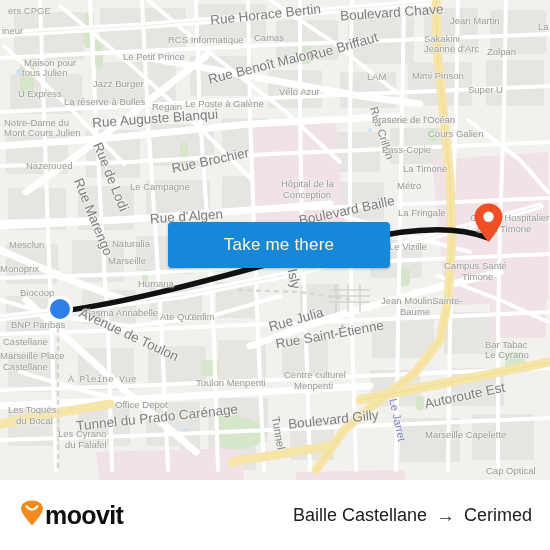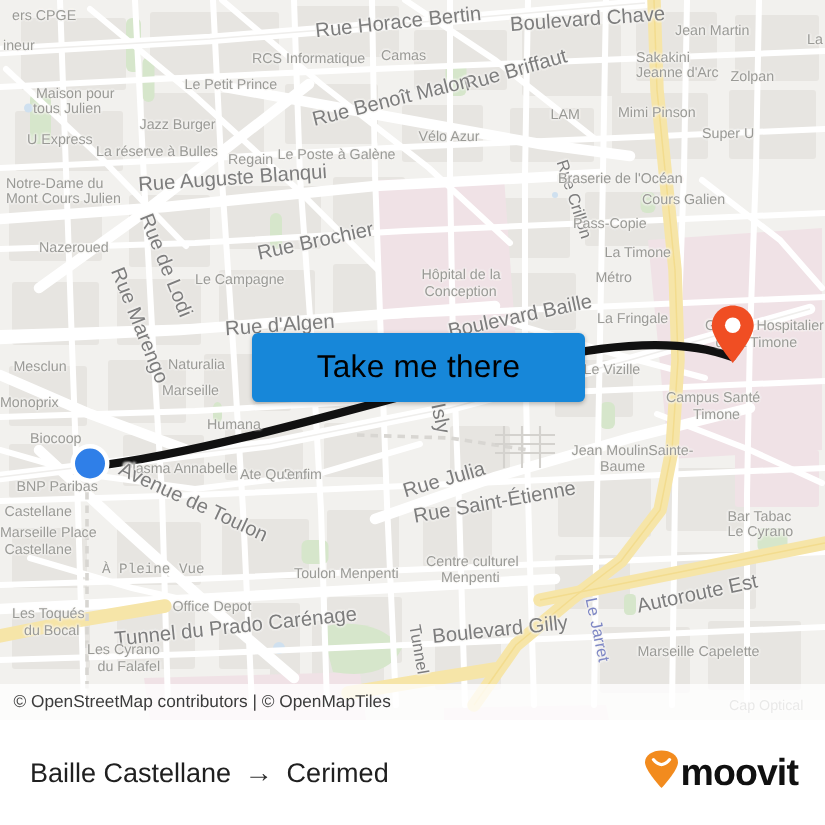--- a/index.html
+++ b/index.html
@@ -42,21 +42,21 @@
     position:absolute;
     left:168px;top:222px;width:222px;height:46px;
     background:#1787d9;
     border-radius:4px;
     display:flex;align-items:center;justify-content:center;
     box-shadow:0 1px 3px rgba(0,0,0,0.25);
     cursor:pointer;
     z-index:40;
   }
   #cta span{
-    color:#000000;font-size:21px;letter-spacing:0.2px;
+    color:#fef9c3;font-size:17px;letter-spacing:0.2px;
     font-family:"Liberation Sans", sans-serif;
   }
 
   
   #origin-dot{
     position:absolute;left:47px;top:296px;width:26px;height:26px;
     border-radius:50%;
     background:#2f7fe8;
     border:3px solid #ffffff;
     box-sizing:border-box;
@@ -374,35 +374,32 @@
       <svg width="31" height="40" viewBox="0 0 31 40">
         <path d="M15.5 39 C15.5 39 29.5 22.5 29.5 14.2 C29.5 6.4 23.2 0.6 15.5 0.6 C7.8 0.6 1.5 6.4 1.5 14.2 C1.5 22.5 15.5 39 15.5 39 Z" fill="#f04e23"></path>
         <circle cx="15.5" cy="13.8" r="5.2" fill="#ffffff"></circle>
       </svg>
     </div>
 
     <div id="cta">
       <span>Take me there</span>
     </div>
 
-    <div id="attrib">
-      <div class="txt">© OpenStreetMap contributors | © OpenMapTiles</div>
-    </div>
   </div>
 
   <div id="footer">
-    <div id="trip">
-      <span>Baille Castellane</span>
-      <span class="arrow">→</span>
-      <span>Cerimed</span>
-    </div>
     <div id="brand">
       <span>
         <svg width="24" height="26" viewBox="0 0 24 26">
           <path d="M12 25.4 C12 25.4 23 13.8 23 8.2 C23 3.6 18.1 0.4 12 0.4 C5.9 0.4 1 3.6 1 8.2 C1 13.8 12 25.4 12 25.4 Z" fill="#f28b1e"></path>
           <path d="M6.6 6.4 Q12 13.0 17.4 6.4" stroke="#ffffff" stroke-width="2.1" fill="none" stroke-linecap="round"></path>
         </svg>
       </span>
       <span class="word">moovit</span>
     </div>
+    <div id="trip">
+      <span>Baille Castellane</span>
+      <span class="arrow">→</span>
+      <span>Cerimed</span>
+    </div>
   </div>
 
 </div>
 
 </body></html>

